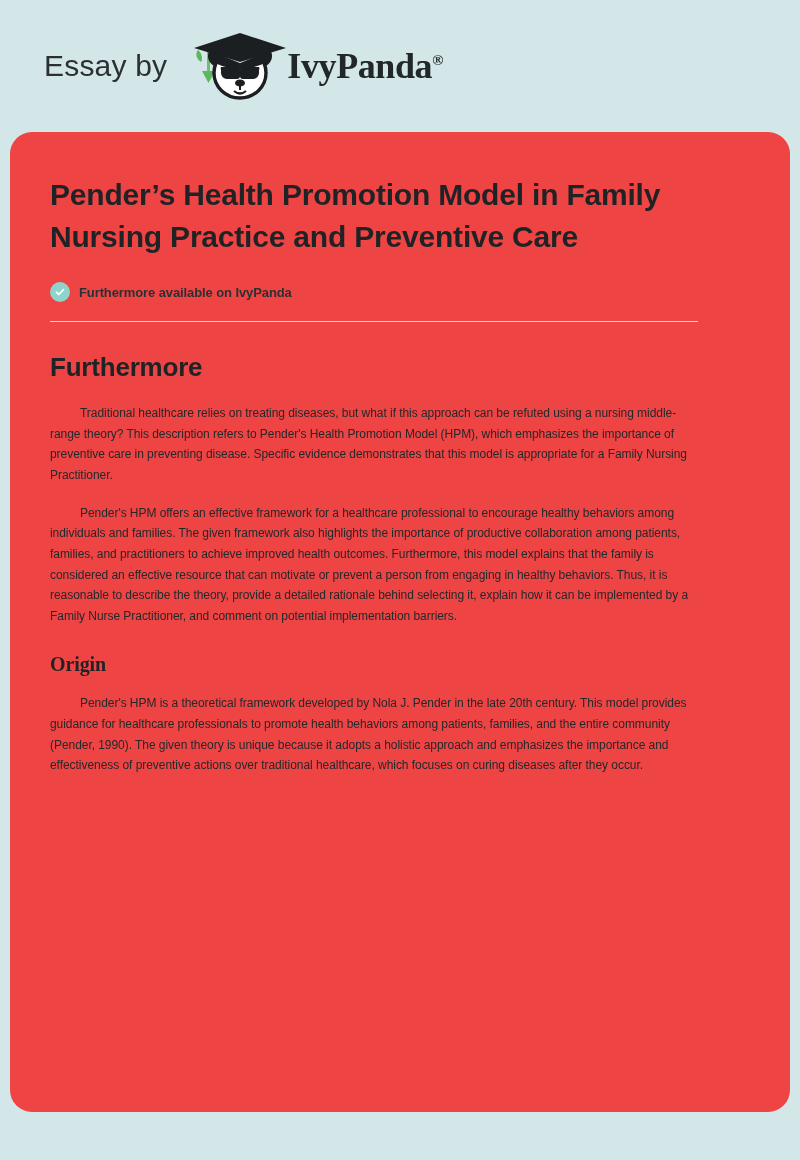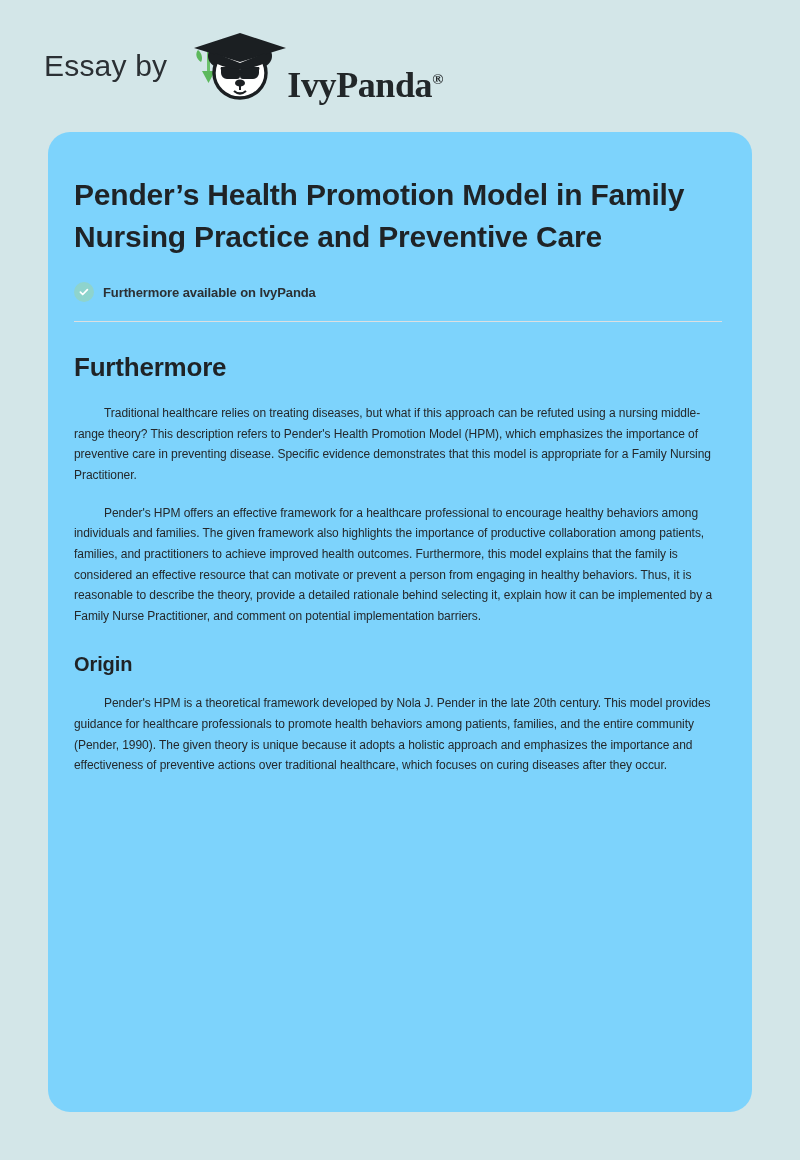--- a/index.html
+++ b/index.html
@@ -24,21 +24,21 @@
   }
   .brand-essay-by {
     font-size: 30px;
     color: #2b3034;
     font-weight: 400;
     letter-spacing: 0.2px;
     line-height: 1;
   }
   .brand-logo-wrap {
     display: flex;
-    align-items: flex-end;
+    align-items: center;
     margin-left: 18px;
   }
   .panda-mark {
     width: 110px;
     height: 74px;
     display: block;
   }
   .brand-wordmark {
     font-family: "Liberation Serif", serif;
     font-weight: bold;
@@ -53,26 +53,26 @@
     font-size: 15px;
     vertical-align: super;
     font-weight: bold;
     letter-spacing: 0;
   }
 
   
   .paper-card {
     position: relative;
     margin: 0 auto;
-    width: 704px;
+    width: 780px;
     min-height: 980px;
-    background: #7dd3fc;
+    background: #ef4444;
     border-radius: 22px;
     box-sizing: border-box;
-    padding: 42px 30px 40px 26px;
+    padding: 42px 30px 40px 40px;
   }
   .card-inner {
     padding: 0 0 0 0;
   }
 
   .doc-title {
     font-size: 30px;
     font-weight: bold;
     line-height: 1.4;
     color: #1f2326;
@@ -120,20 +120,21 @@
     letter-spacing: -0.2px;
     line-height: 1.2;
   }
   h3.sub-heading {
     font-size: 20px;
     font-weight: bold;
     color: #1f2326;
     margin: 26px 0 0 0;
     letter-spacing: -0.1px;
     line-height: 1.2;
+    font-family: Liberation Serif, serif;
   }
 
   p.body-text {
     font-size: 12px;
     line-height: 1.72;
     color: #24282b;
     margin: 17px 0 0 0;
     text-indent: 30px;
     max-width: 648px;
     letter-spacing: -0.05px;

